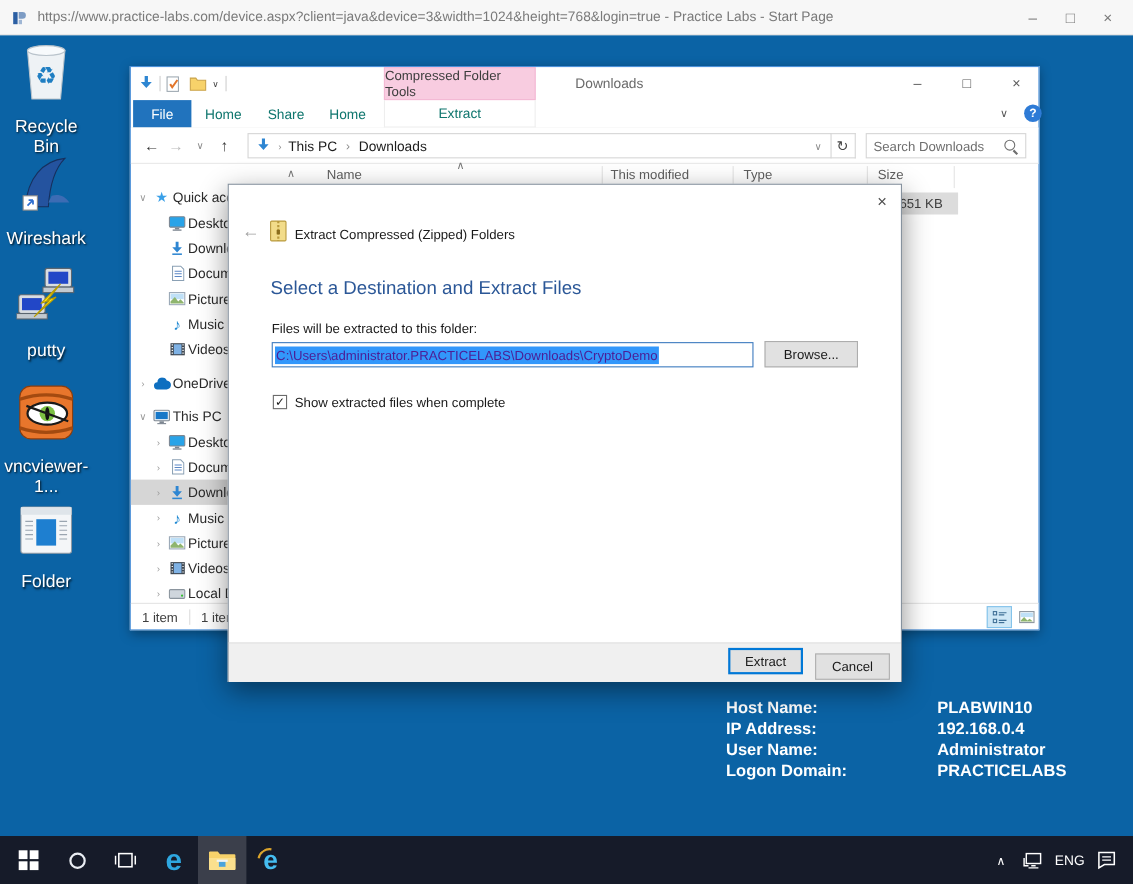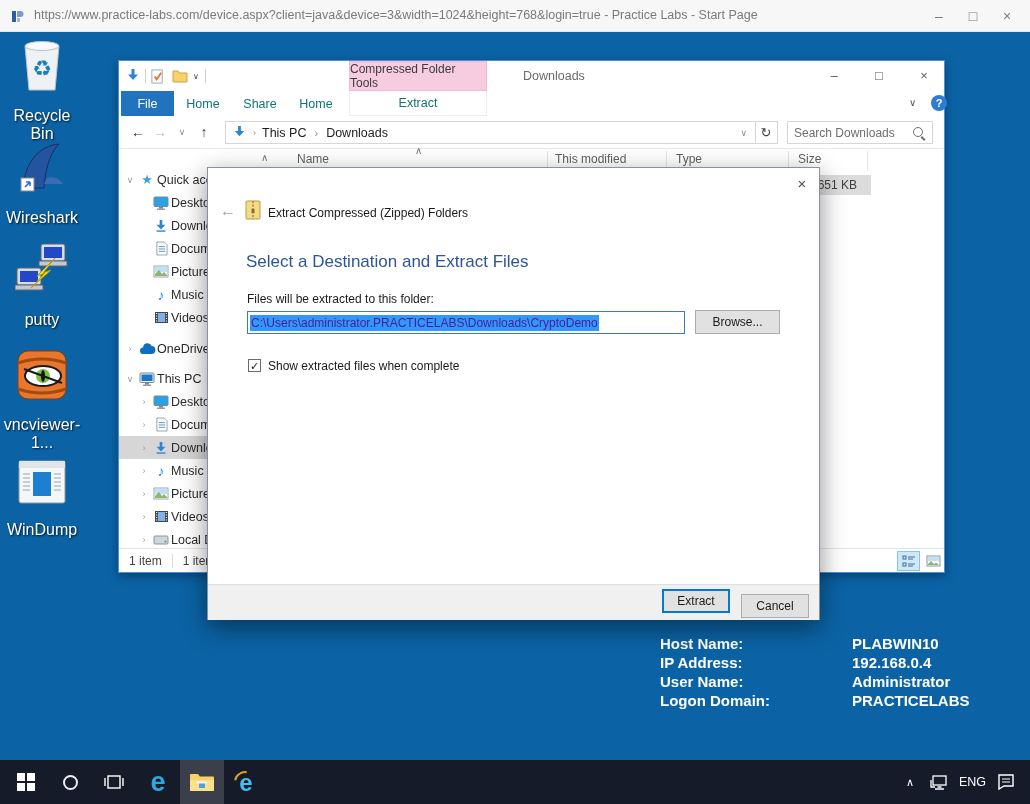--- a/index.html
+++ b/index.html
@@ -162,21 +162,21 @@
   <div class="abs dicon" style="left:0px;top:450px">
     <div class="art">
       <svg width="52" height="48" viewBox="0 0 52 48">
           <rect x="3" y="3" width="46" height="42" rx="2" fill="#f4f6f8" stroke="#8e99a4"></rect>
           <rect x="3" y="3" width="46" height="7" fill="#dfe5ea"></rect>
           <rect x="17" y="14" width="18" height="24" fill="#1e7fd0"></rect>
           <path d="M7 16h7M7 20h7M7 24h7M7 28h7M7 32h7" stroke="#9aa5b0"></path>
           <path d="M38 16h7M38 20h7M38 24h7M38 28h7M38 32h7" stroke="#9aa5b0"></path>
         </svg>
     </div>
-    <div class="lbl">WinDump</div>
+    <div class="lbl">Folder</div>
   </div>
 
   <div class="abs" id="host-info">
     <div class="row">
         <span class="hl">Host Name:</span>
         <span>PLABWIN10</span>
       </div>
     <div class="row">
         <span class="hl">IP Address:</span>
         <span>192.168.0.4</span>

